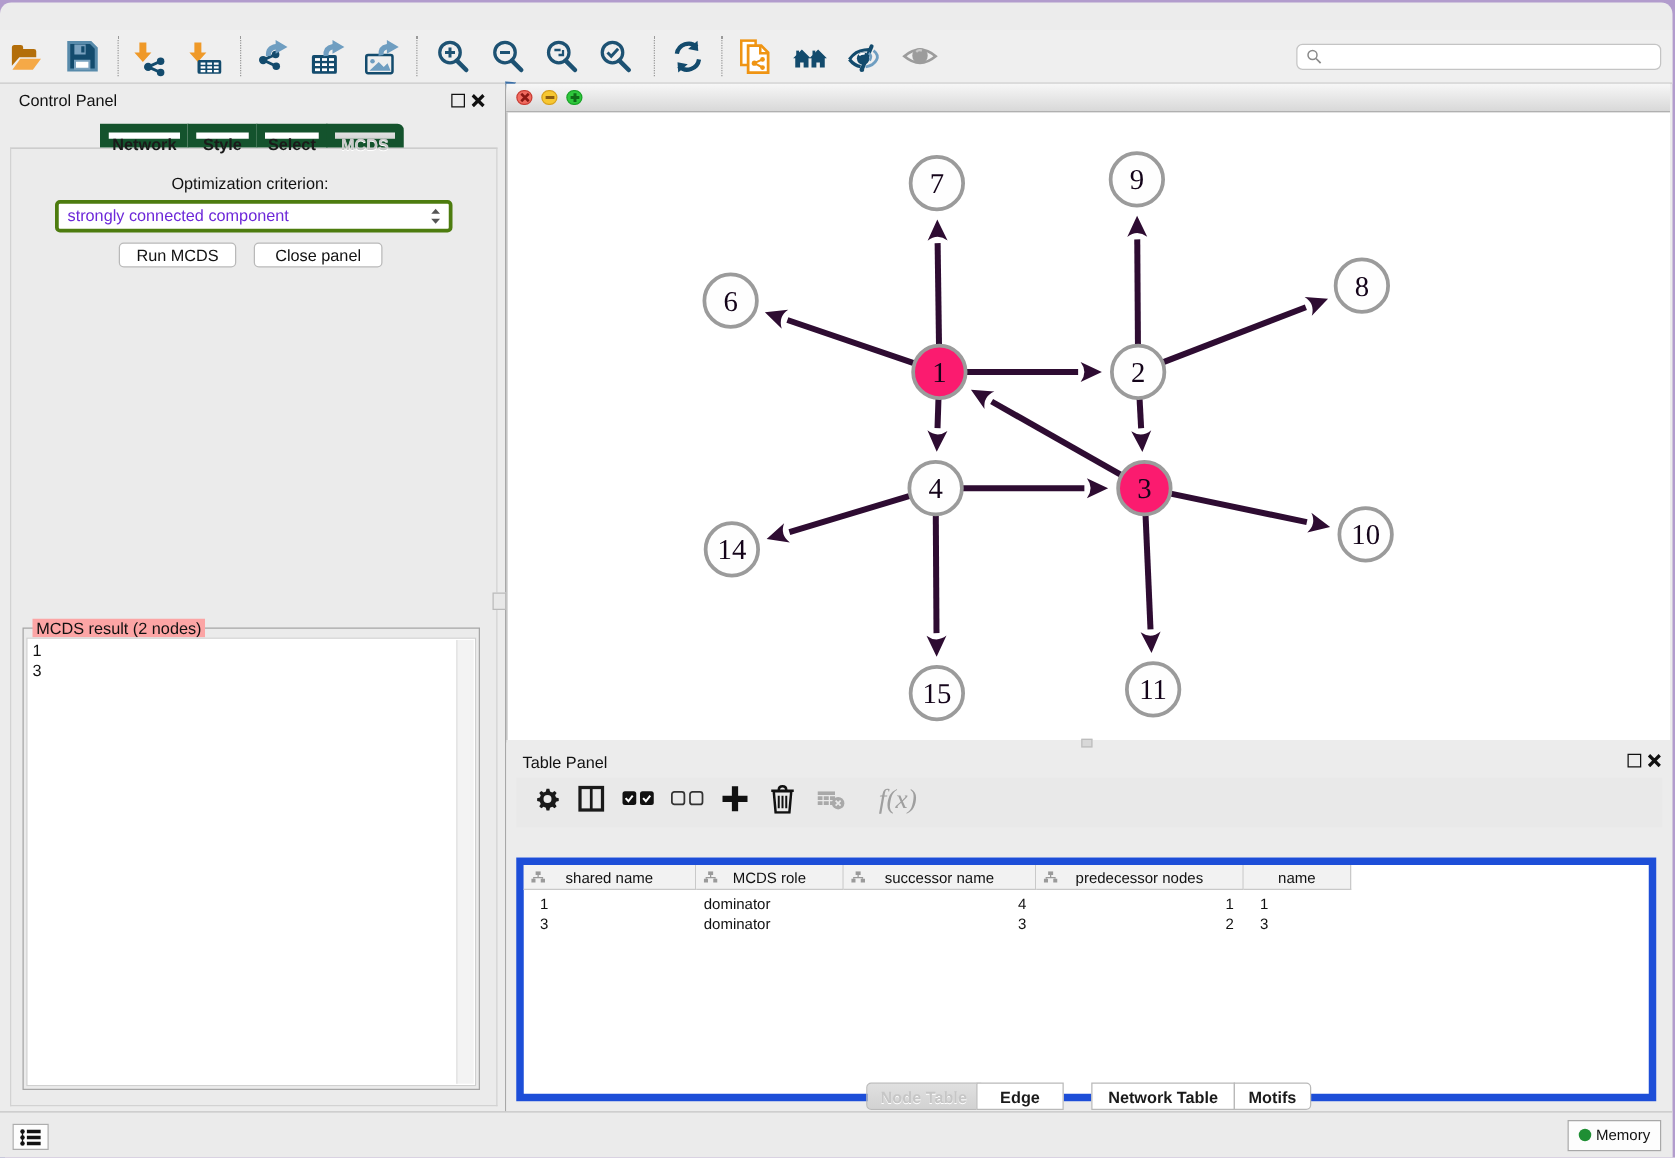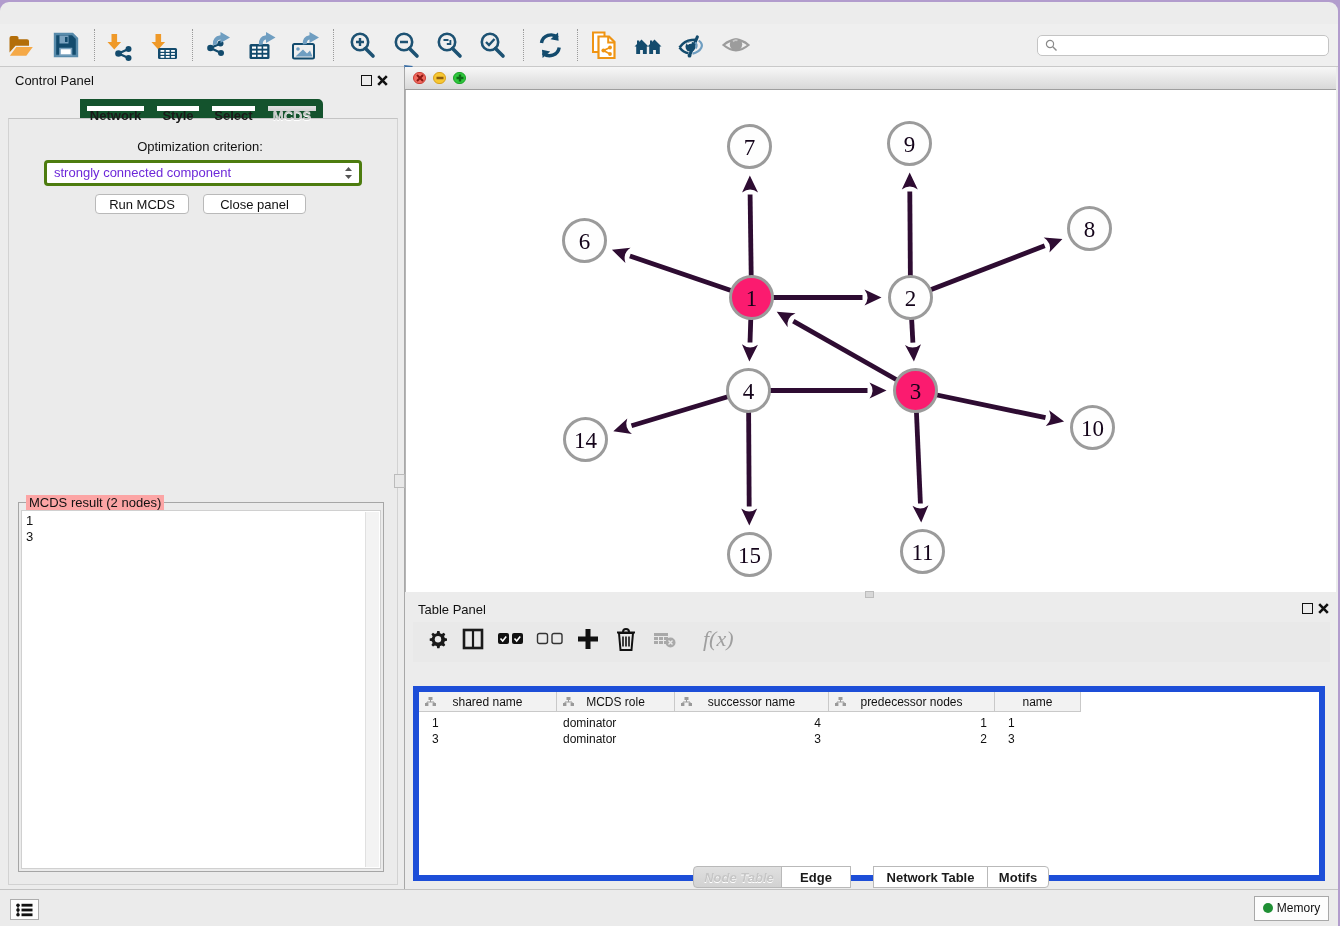--- a/index.html
+++ b/index.html
@@ -391,21 +391,21 @@
       <div class="td" style="left:144px;top:23px;">dominator</div>
       <div class="td" style="left:256px;width:146px;top:23px;text-align:right;">4</div>
       <div class="td" style="left:410px;width:158px;top:23px;text-align:right;">1</div>
       <div class="td" style="left:589px;top:23px;">1</div>
       <div class="td" style="left:13px;top:39px;">3</div>
       <div class="td" style="left:144px;top:39px;">dominator</div>
       <div class="td" style="left:256px;width:146px;top:39px;text-align:right;">3</div>
       <div class="td" style="left:410px;width:158px;top:39px;text-align:right;">2</div>
       <div class="td" style="left:589px;top:39px;">3</div>
     </div>
-    <div class="btab" style="left:288px;width:92px;border-radius:4px 0 0 4px;background:linear-gradient(#e0e0e0,#d2d2d2);color:#c6c6c6;text-shadow:0 1px 0 #fff;font-style:italic;">Node Table</div>
+    <div class="btab" style="left:288px;width:92px;border-radius:4px 0 0 4px;background:linear-gradient(#e0e0e0,#d2d2d2);color:#c6c6c6;text-shadow:0 1px 0 #fff;">Node Table</div>
     <div class="btab" style="left:376px;width:70px;">Edge Table</div>
     <div class="btab" style="left:468px;width:115px;">Network Table</div>
     <div class="btab" style="left:582px;width:62px;border-radius:0 4px 4px 0;">Motifs</div>
   </div>
 
   <div style="position:absolute;left:865px;top:589px;width:7px;height:5px;background:#d8d8d8;border:1px solid #bdbdbd;"></div>
   <div style="position:absolute;left:0;bottom:0;width:4px;height:5px;background:#3a6ea5;border-radius:0 3px 0 0;"></div>
   <div id="statusbar">
     <div id="listbtn">
       <svg style="position:absolute;left:5px;top:2.5px;" width="17" height="14" viewBox="0 0 17 14">

